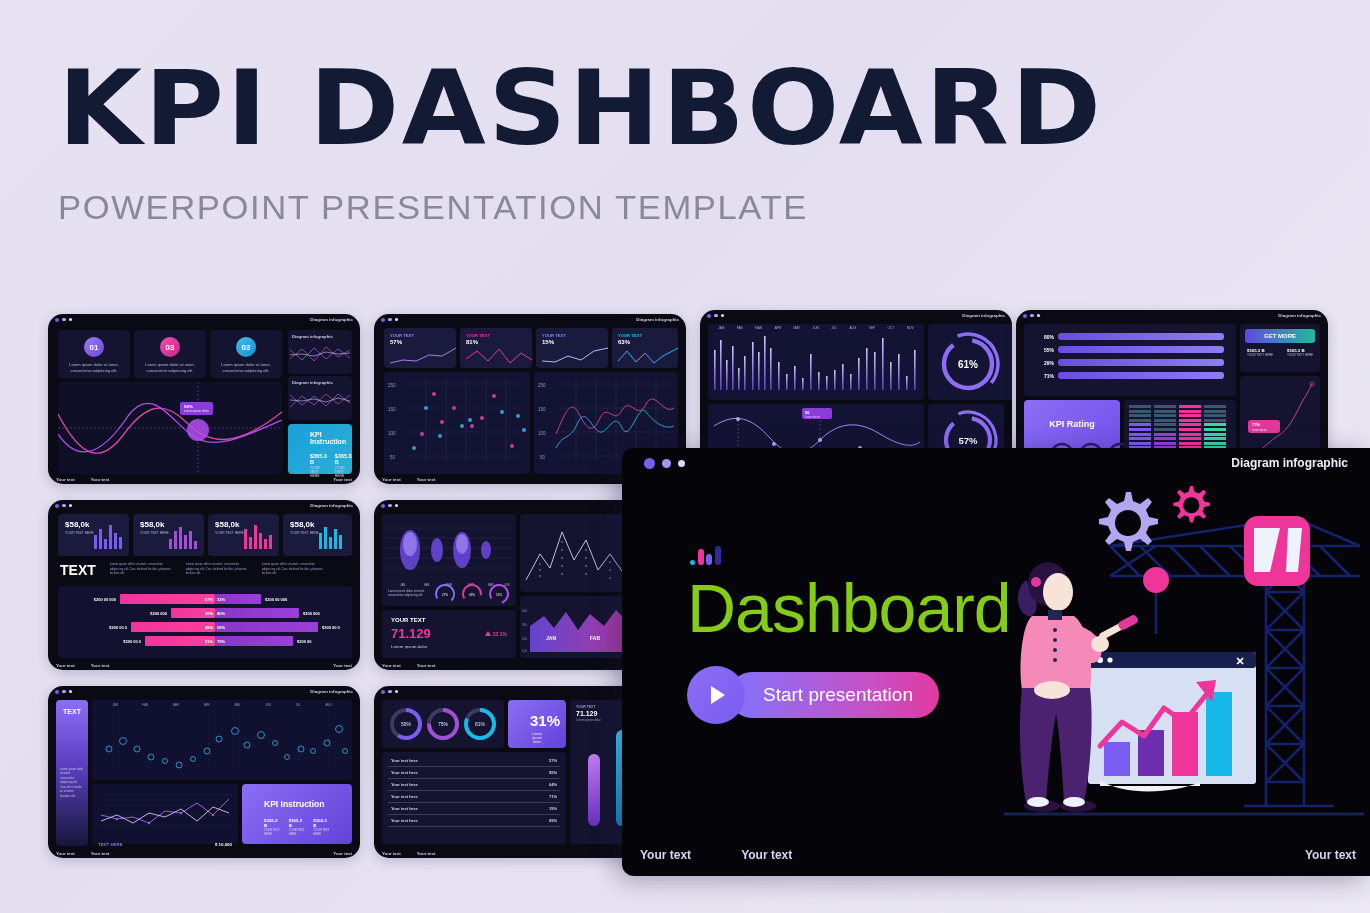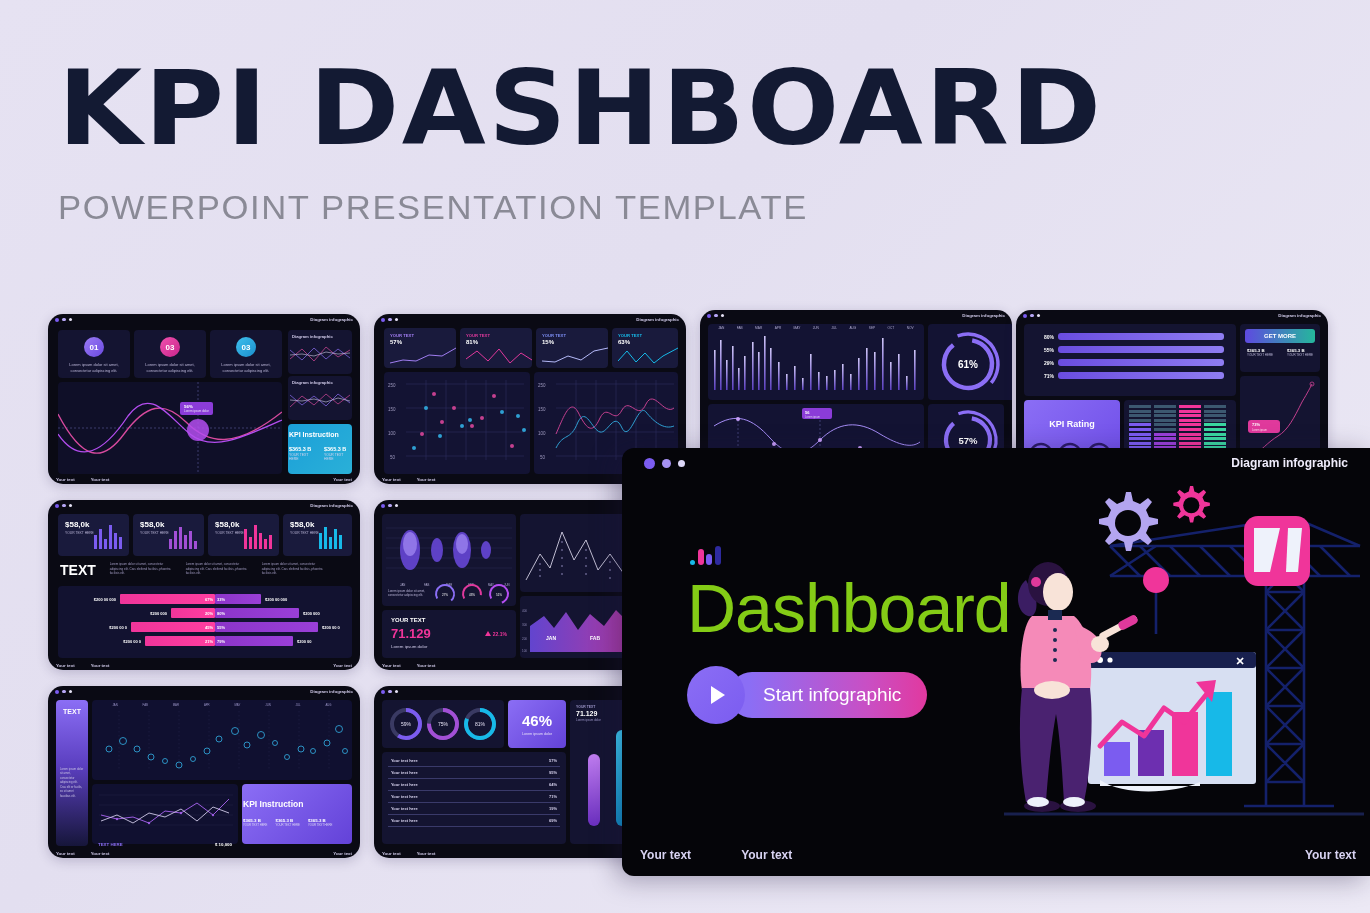--- a/index.html
+++ b/index.html
@@ -63,21 +63,21 @@
   }
   .panel { position: absolute; background: #141431; border-radius: 4px; }
 
   
   .numcard { position: absolute; background:#141431; border-radius:4px; display:flex;
              flex-direction:column; align-items:center; padding-top:7px; }
   .numcircle { width: 20px; height: 20px; border-radius: 50%; display:flex;
                align-items:center; justify-content:center; color:#fff;
                font-size: 8px; font-weight: bold; }
   .numtxt { font-size: 4px; color:#b9b4d6; text-align:center; margin-top:5px; line-height:1.5; padding:0 8px; }
-  .kpi-card { position:absolute; border-radius:4px; padding:7px 1px; }
+  .kpi-card { position:absolute; border-radius:4px; padding:7px 22px; }
   .kpi-title { color:#fff; font-weight:bold; font-size:9px; }
   .kpi-val { color:#fff; font-weight:bold; font-size:5.5px; }
   .kpi-sub { color:#d9d4ee; font-size:3.4px; margin-top:1px; }
   .mini-label { font-size:4.2px; color:#cfc9e8; font-weight:bold; }
 
   
   .statcard { position:absolute; background:#191a3c; border-radius:4px; padding:5px 6px; overflow:hidden; }
   .statcard .lab { font-size:4.2px; font-weight:bold; }
   .statcard .val { font-size:6px; color:#fff; font-weight:bold; margin-top:1px; }
 
@@ -901,21 +901,21 @@
       <circle cx="59" cy="22" r="14" fill="none" stroke="#3a3a63" stroke-width="4"></circle>
       <circle cx="59" cy="22" r="14" fill="none" stroke="#a24fd6" stroke-width="4" stroke-dasharray="66 22" transform="rotate(-90 59 22)"></circle>
       <text x="59" y="24" fill="#e6e2f5" font-size="5" text-anchor="middle">75%</text>
       <circle cx="96" cy="22" r="14" fill="none" stroke="#3a3a63" stroke-width="4"></circle>
       <circle cx="96" cy="22" r="14" fill="none" stroke="#17b9e8" stroke-width="4" stroke-dasharray="71 17" transform="rotate(-90 96 22)"></circle>
       <text x="96" y="24" fill="#e6e2f5" font-size="5" text-anchor="middle">81%</text>
     </svg>
   </div>
 
   <div class="kpi-card" style="left:134px; top:14px; width:58px; height:48px; background:linear-gradient(135deg,#8b6ef5,#6342d8); text-align:center;">
-    <div style="color:#fff; font-size:15px; font-weight:bold; margin-top:5px">46%</div>
+    <div style="color:#fff; font-size:15px; font-weight:bold; margin-top:5px">31%</div>
     <div style="color:#e6dff8; font-size:3.6px; margin-top:3px">Lorem ipsum dolor</div>
   </div>
 
   <div class="panel" style="left:196px; top:14px; width:108px; height:144px;">
     <div style="padding:5px 6px 0;">
       <div style="color:#9b95c8; font-size:3.4px; font-weight:bold">YOUR TEXT</div>
       <div style="color:#fff; font-size:7px; font-weight:bold; margin-top:1px">71.129</div>
       <div style="color:#9b95c8; font-size:3px; margin-top:1px">Lorem ipsum dolor</div>
     </div>
     <svg width="104" height="104" style="margin:2px">
@@ -986,21 +986,21 @@
       <span style="width:6px;height:16px;border-radius:3px;background:#f0359a;display:block"></span>
       <span style="width:6px;height:11px;border-radius:3px;background:#7b5cf0;display:block"></span>
       <span style="width:6px;height:19px;border-radius:3px;background:#2e2a9e;display:block"></span>
     </div>
     <div class="dash-word">Dashboard</div>
     <div class="cta">
       <div class="cta-play">
         <span style="width:0;height:0;border-top:9px solid transparent;border-bottom:9px solid transparent;border-left:14px solid #fff;margin-left:4px;"></span>
       </div>
       <div class="cta-btn">
-        <span>Start infographic</span>
+        <span>Start presentation</span>
       </div>
     </div>
   </div>
 
   <svg style="position:absolute; left:382px; top:36px;" width="360" height="352" viewBox="0 0 360 352">
 
     <g stroke="#14216b" stroke-width="2.6" fill="none">
       <line x1="262" y1="38" x2="262" y2="322"></line>
       <line x1="300" y1="38" x2="300" y2="322"></line>
       <path d="M262 70 L300 108 M300 70 L262 108 M262 108 L300 146 M300 108 L262 146 M262 146 L300 184 M300 146 L262 184 M262 184 L300 222 M300 184 L262 222 M262 222 L300 260 M300 222 L262 260 M262 260 L300 298 M300 260 L262 298"></path>

